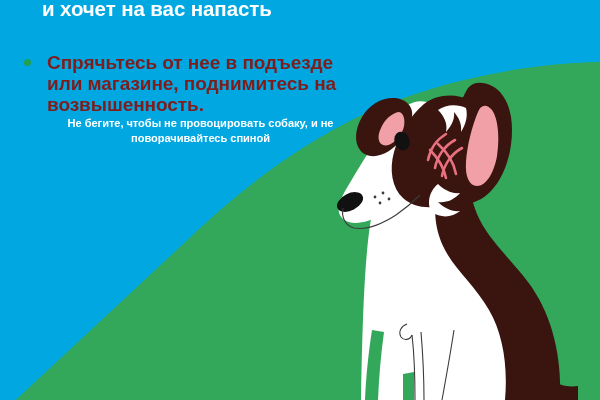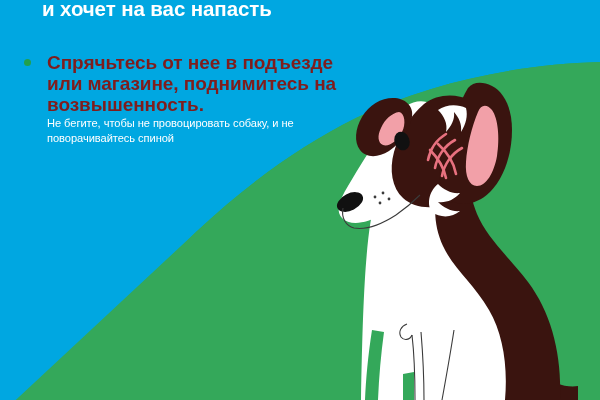--- a/index.html
+++ b/index.html
@@ -62,24 +62,25 @@
   .lead {
     color: #7f1d1d;
     font-size: 19px;
     font-weight: bold;
     line-height: 21px;
     letter-spacing: -0.05px;
   }
   .sub {
     color: #ffffff;
     font-size: 11.1px;
-    font-weight: normal;
+    font-weight: bold;
     line-height: 14.6px;
     letter-spacing: -0.05px;
     margin-top: 1px;
+    text-align: center;
   }
 
   .item-1 { top: 52px; }
   .item-2 { top: 151px; }
   .item-3 { top: 261px; }
   .item-4 { top: 331px; }
 
   .item-2 .item-body, .item-3 .item-body, .item-4 .item-body { width: 336px; }
 </style>
 </head>

